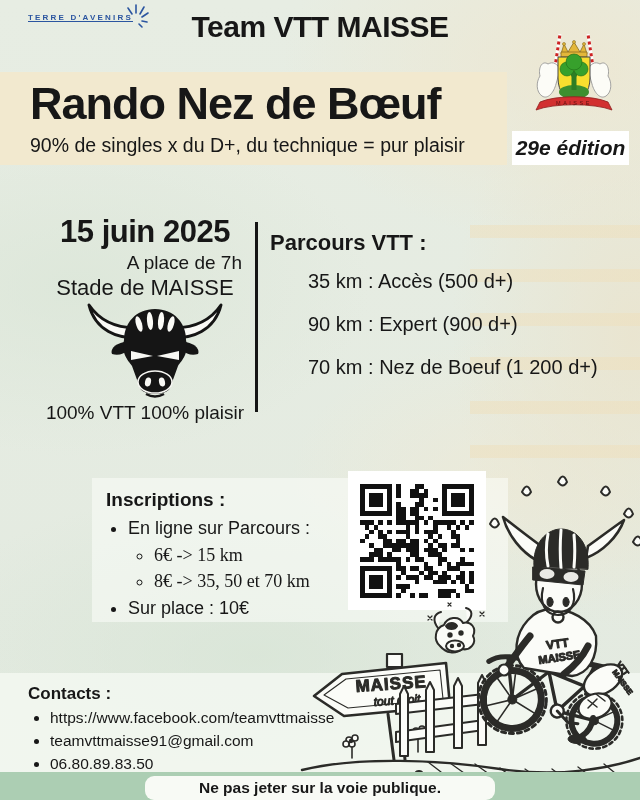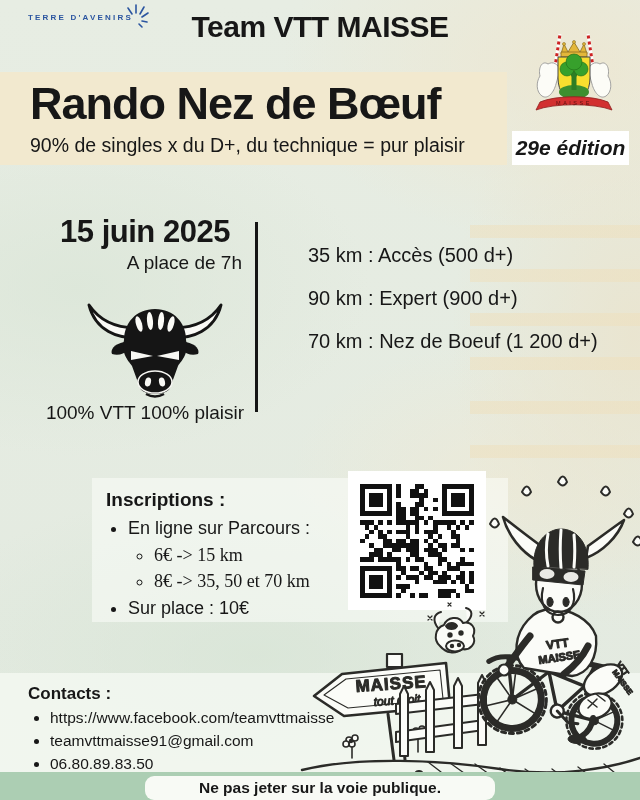--- a/index.html
+++ b/index.html
@@ -12,21 +12,21 @@
       radial-gradient(ellipse 300px 200px at 78% 60%, rgba(240,233,212,0.6) 0%, rgba(240,233,212,0) 70%),
       radial-gradient(ellipse 420px 240px at 12% 36%, rgba(219,230,216,0.8) 0%, rgba(219,230,216,0) 70%),
       radial-gradient(ellipse 500px 240px at 40% 82%, rgba(214,228,213,0.7) 0%, rgba(214,228,213,0) 70%),
       linear-gradient(#E7EDE3, #E3EAE0);
   }
   .abs { position: absolute; }
   
   .essonne { left: 28px; top: 11px; color: #2B55A0; }
   .essonne .name { font-size: 26px; font-weight: bold; letter-spacing: -0.5px; line-height: 26px; position: relative; }
   .essonne .burst { position: absolute; right: -16px; top: -8px; }
-  .essonne .tagline { font-size: 8px; font-weight: bold; letter-spacing: 2.2px; margin-top: 2px; }
+  .essonne .tagline { font-size: 8px; font-weight: bold; letter-spacing: 2.2px; margin-top: 2px; text-decoration: underline; }
   .club-title { left: 150px; top: 10px; width: 340px; text-align: center; font-size: 30px; font-weight: 800; letter-spacing: -0.5px; }
   .coat { left: 534px; top: 30px; }
   
   .banner { left: 0; top: 72px; width: 507px; height: 93px; background: #F2E9CF; }
   .banner .title { position: absolute; left: 30px; top: 6px; font-size: 45px; font-weight: 800; letter-spacing: -1px; }
   .banner .subtitle { position: absolute; left: 30px; top: 62px; font-size: 19.5px; }
   .edition { left: 512px; top: 131px; width: 117px; height: 34px; background: #ffffff; display: flex; align-items: center; justify-content: center; font-size: 21px; font-weight: bold; font-style: italic; }
   
   .event-col { left: 46px; top: 214px; width: 198px; text-align: center; }
   .event-col .date { font-size: 31px; font-weight: 800; letter-spacing: -0.5px; }
@@ -110,20 +110,21 @@
 
   <div class="abs banner">
     <div class="title">Rando Nez de Bœuf</div>
     <div class="subtitle">90% de singles x du D+, du technique = pur plaisir</div>
   </div>
   <div class="abs edition">29e édition</div>
 
   <div class="abs event-col">
     <div class="date">15 juin 2025</div>
     <div class="start">A place de 7h</div>
+    <div class="place">Stade de MAISSE</div>
   </div>
 
   <svg class="abs bull-logo" width="150" height="104" viewBox="0 0 150 104">
     <g stroke-linejoin="round">
       <path d="M66,41 C36,45 15,33 9,9 C22,28 41,34 66,31 Z" fill="#FAFAF6" stroke="#151515" stroke-width="3"></path>
       <path d="M84,41 C114,45 135,33 141,9 C128,28 109,34 84,31 Z" fill="#FAFAF6" stroke="#151515" stroke-width="3"></path>
       <path d="M44,46 C34,48 30,54 32,58 C38,60 44,58 48,54 Z" fill="#151515"></path>
       <path d="M106,46 C116,48 120,54 118,58 C112,60 106,58 102,54 Z" fill="#151515"></path>
       <path d="M75,13 C56,13 44,27 44,44 L106,44 C106,27 94,13 75,13 Z" fill="#151515"></path>
       <ellipse cx="59" cy="28" rx="3" ry="8" fill="#FAFAF6" transform="rotate(-16 59 28)"></ellipse>
@@ -138,20 +139,21 @@
       <ellipse cx="82" cy="86" rx="3" ry="4.5" fill="#F8F8F4" transform="rotate(-12 82 86)"></ellipse>
       <path d="M66,98 Q75,103 84,98" fill="none" stroke="#151515" stroke-width="2.5"></path>
     </g>
   </svg>
 
   <div class="abs slogan">100% VTT 100% plaisir</div>
   <div class="abs divider"></div>
 
   <div class="abs stripes"></div>
   <div class="abs parcours">
+    <div class="heading">Parcours VTT :</div>
     <div class="items">
       <div>35 km : Accès (500 d+)</div>
       <div>90 km : Expert (900 d+)</div>
       <div>70 km : Nez de Boeuf (1 200 d+)</div>
     </div>
   </div>
 
   <div class="abs inscr-panel"></div>
   <div class="abs inscr">
     <div class="heading">Inscriptions :</div>

